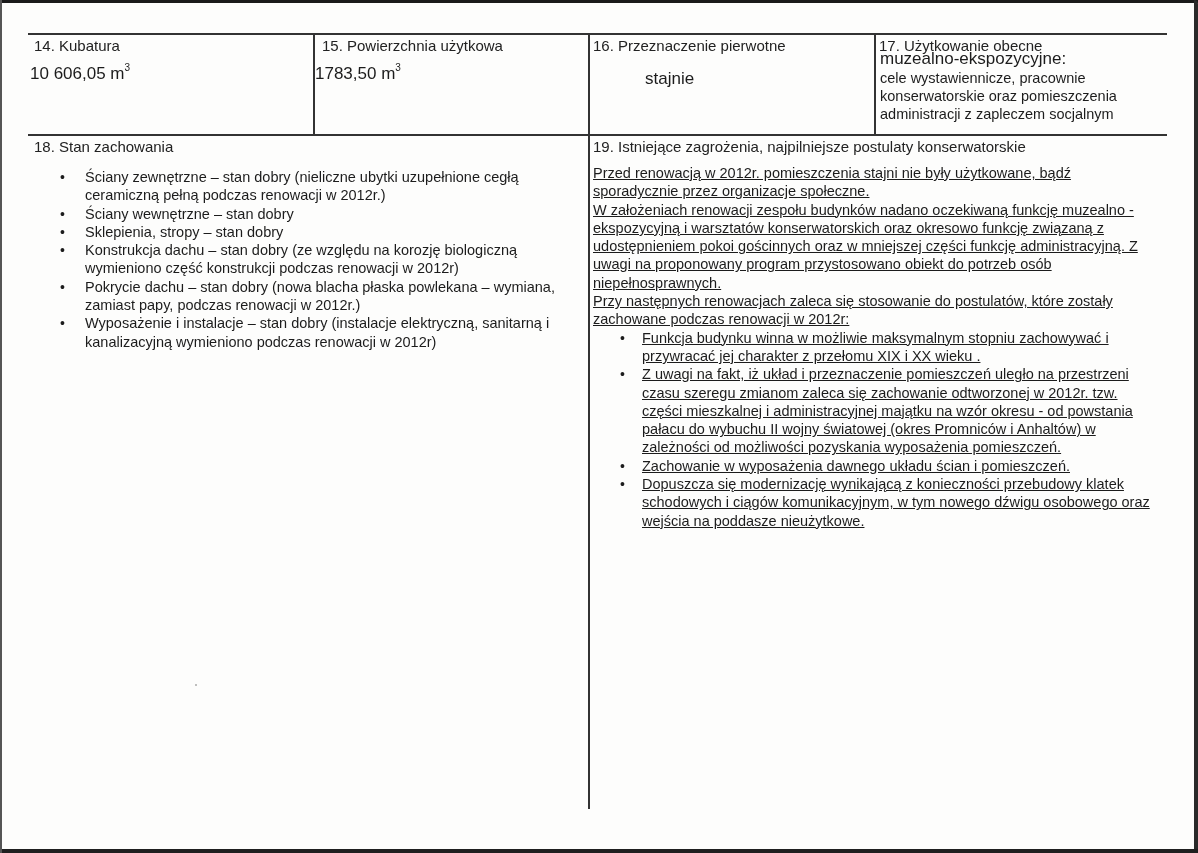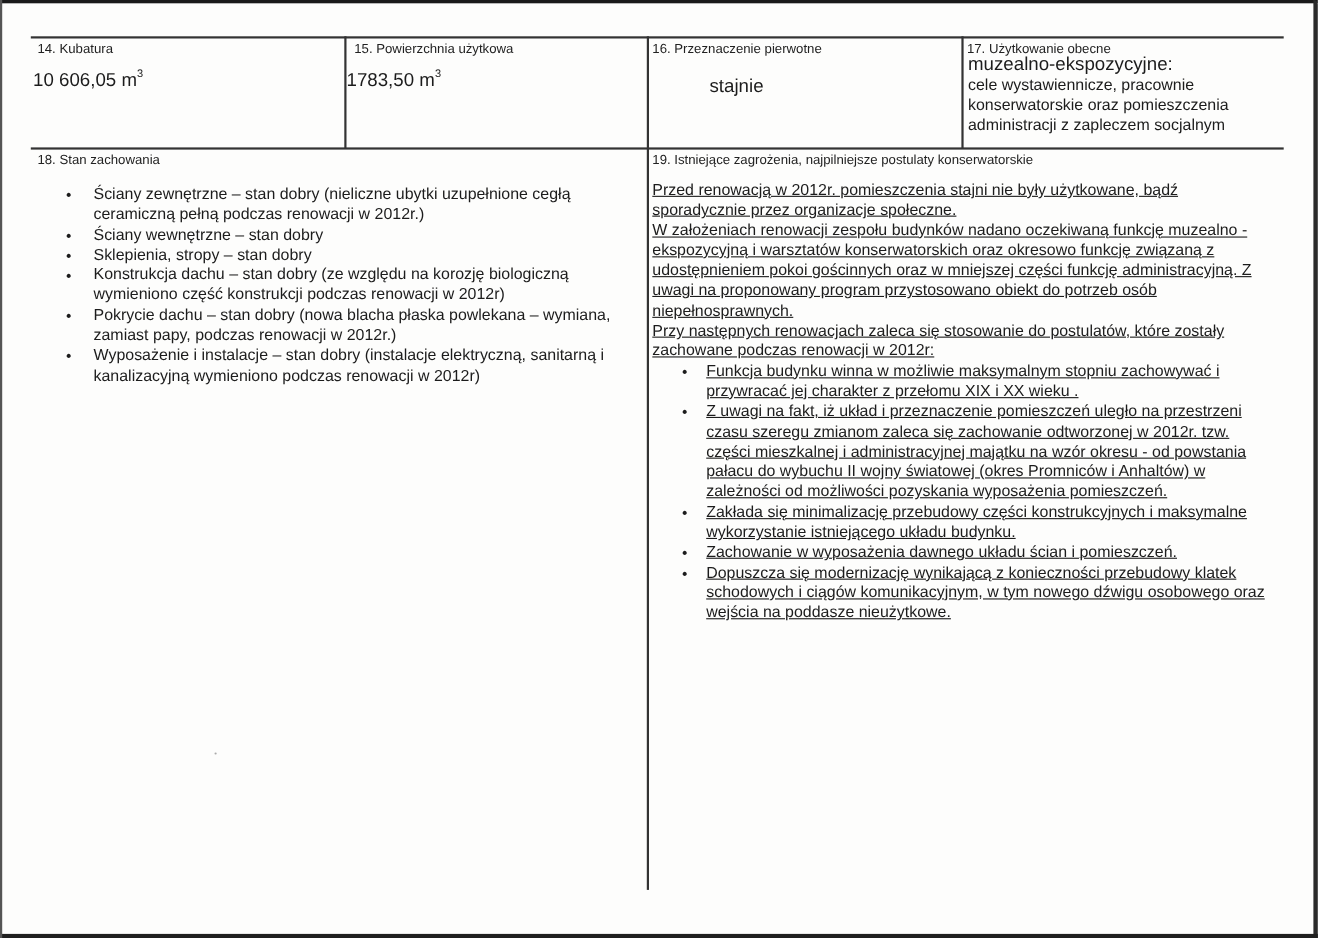--- a/index.html
+++ b/index.html
@@ -10,21 +10,21 @@
       color: #1c1c1c;
     }
     .scan-top { position: absolute; left: 0; top: 0; width: 1198px; height: 3px; background: #1a1a1a; }
     .scan-right { position: absolute; right: 0; top: 0; width: 4px; height: 853px; background: #2a2a2a; border-top-right-radius: 10px; }
     .scan-bottom { position: absolute; left: 0; bottom: 0; width: 1198px; height: 4px; background: #1f1f1f; }
     .scan-left { position: absolute; left: 0; top: 0; width: 2px; height: 853px; background: #555; }
 
     .hline { position: absolute; height: 1.5px; background: #333; }
     .vline { position: absolute; width: 1.5px; background: #333; }
 
-    .cell-label { position: absolute; font-size: 12px; color: #222; white-space: nowrap; }
+    .cell-label { position: absolute; font-size: 15px; color: #222; white-space: nowrap; }
     .big-value { position: absolute; font-size: 17px; text-align: left; }
     .big-value sup { font-size: 10px; vertical-align: 8px; }
 
     .usage-lines { position: absolute; left: 880px; top: 49px; width: 290px; font-size: 14.5px; line-height: 18.2px; }
     .usage-lines .heading { font-size: 17px; line-height: 20px; }
 
     .bullets { position: absolute; margin: 0; padding: 0; list-style: none; font-size: 14.5px; line-height: 18.3px; }
     .bullets li { position: relative; padding-left: 25px; }
     .bullets li::before { content: "•"; position: absolute; left: 0; top: 0; font-size: 14px; }
 
@@ -91,20 +91,19 @@
 
 <section>
   <div class="cell-label" style="left:593px; top:138px;">19. Istniejące zagrożenia, najpilniejsze postulaty konserwatorskie</div>
   <div class="sec19">
     <p class="para">Przed renowacją w 2012r. pomieszczenia stajni nie były użytkowane, bądź sporadycznie przez organizacje społeczne.</p>
     <p class="para">W założeniach renowacji zespołu budynków nadano oczekiwaną funkcję muzealno - ekspozycyjną i warsztatów konserwatorskich oraz okresowo funkcję związaną z udostępnieniem pokoi gościnnych oraz w mniejszej części funkcję administracyjną. Z uwagi na proponowany program przystosowano obiekt do potrzeb osób niepełnosprawnych.</p>
     <p class="para">Przy następnych renowacjach zaleca się stosowanie do postulatów, które zostały zachowane podczas renowacji w 2012r:</p>
     <ul class="bullets">
       <li>Funkcja budynku winna w możliwie maksymalnym stopniu zachowywać i przywracać jej charakter z przełomu XIX i XX wieku .</li>
       <li>Z uwagi na fakt, iż układ i przeznaczenie pomieszczeń uległo na przestrzeni czasu szeregu zmianom zaleca się zachowanie odtworzonej w 2012r. tzw. części mieszkalnej i administracyjnej majątku na wzór okresu - od powstania pałacu do wybuchu II wojny światowej (okres Promniców i Anhaltów) w zależności od możliwości pozyskania wyposażenia pomieszczeń.</li>
-      <li>Zakłada się minimalizację przebudowy części konstrukcyjnych i maksymalne wykorzystanie istniejącego układu budynku.</li>
       <li>Zachowanie w wyposażenia dawnego układu ścian i pomieszczeń.</li>
       <li>Dopuszcza się modernizację wynikającą z konieczności przebudowy klatek schodowych i ciągów komunikacyjnym, w tym nowego dźwigu osobowego oraz wejścia na poddasze nieużytkowe.</li>
     </ul>
   </div>
 </section>
 
 <div class="speck" style="left:195px; top:684px;"></div>
 
 </body></html>

